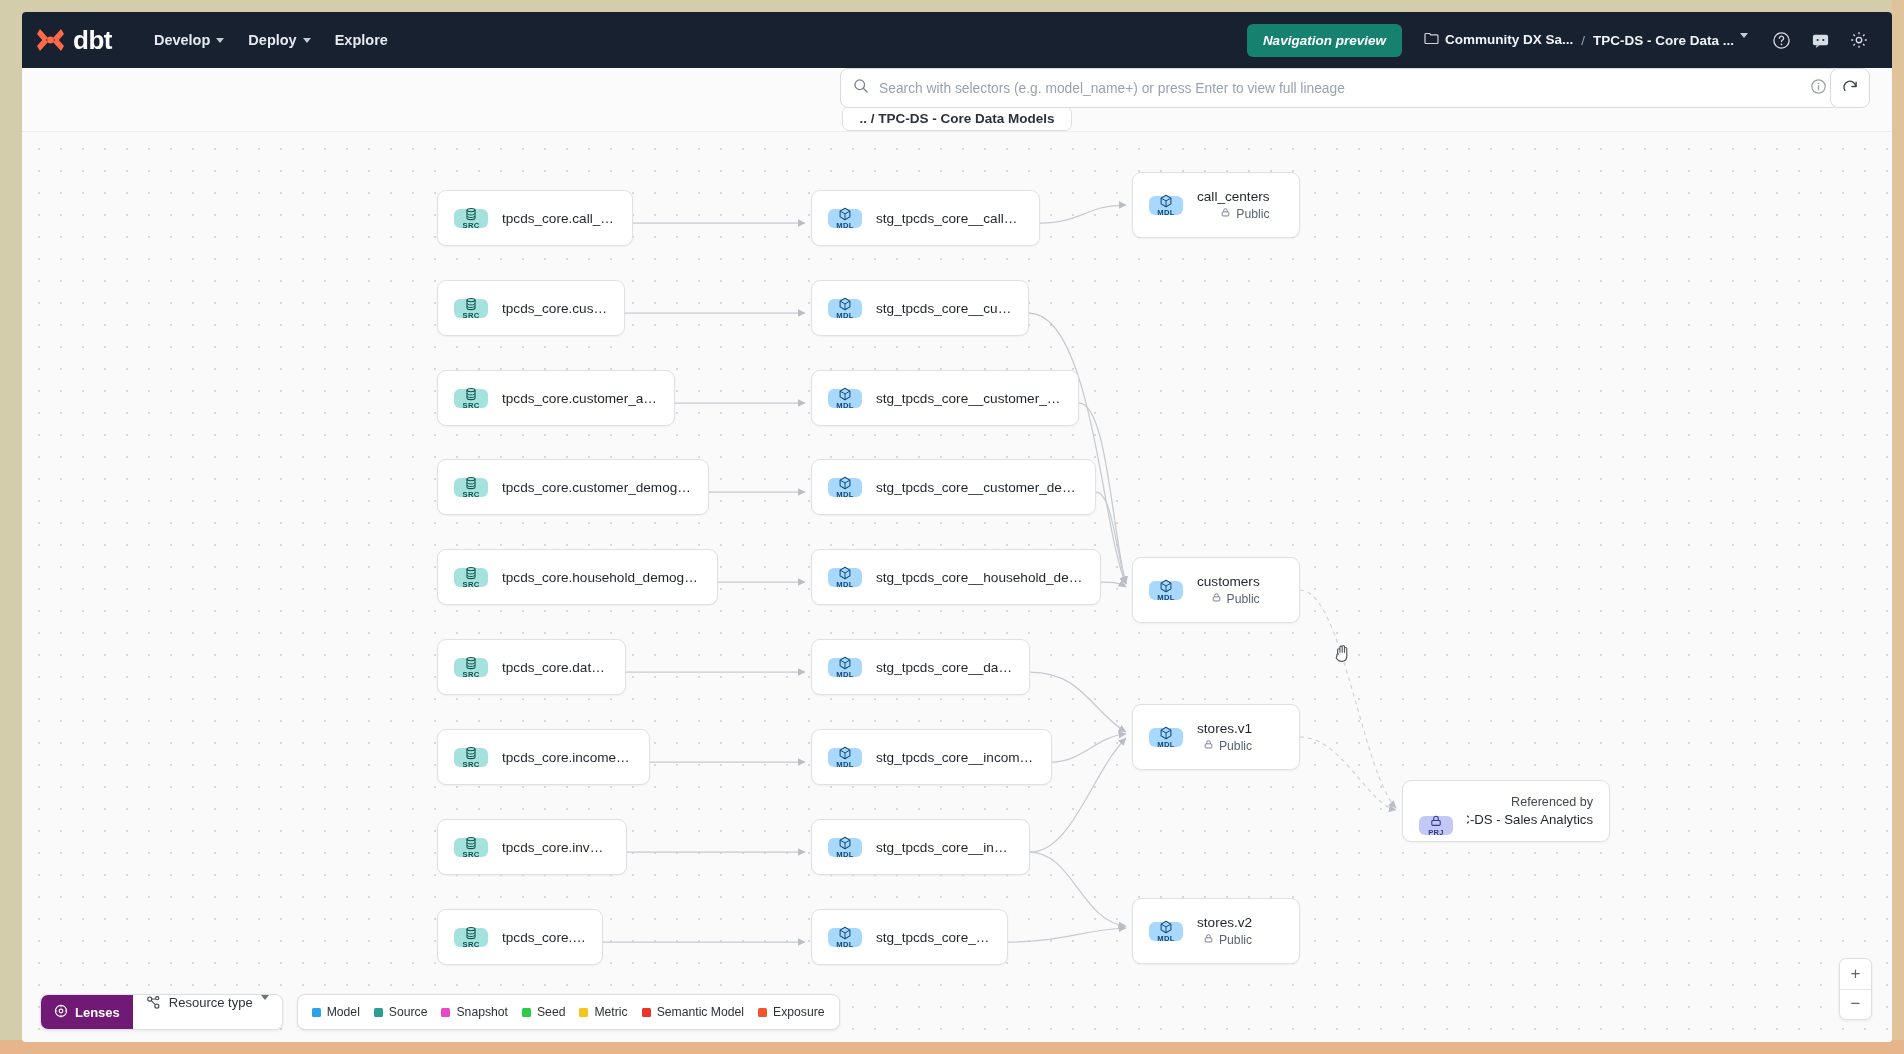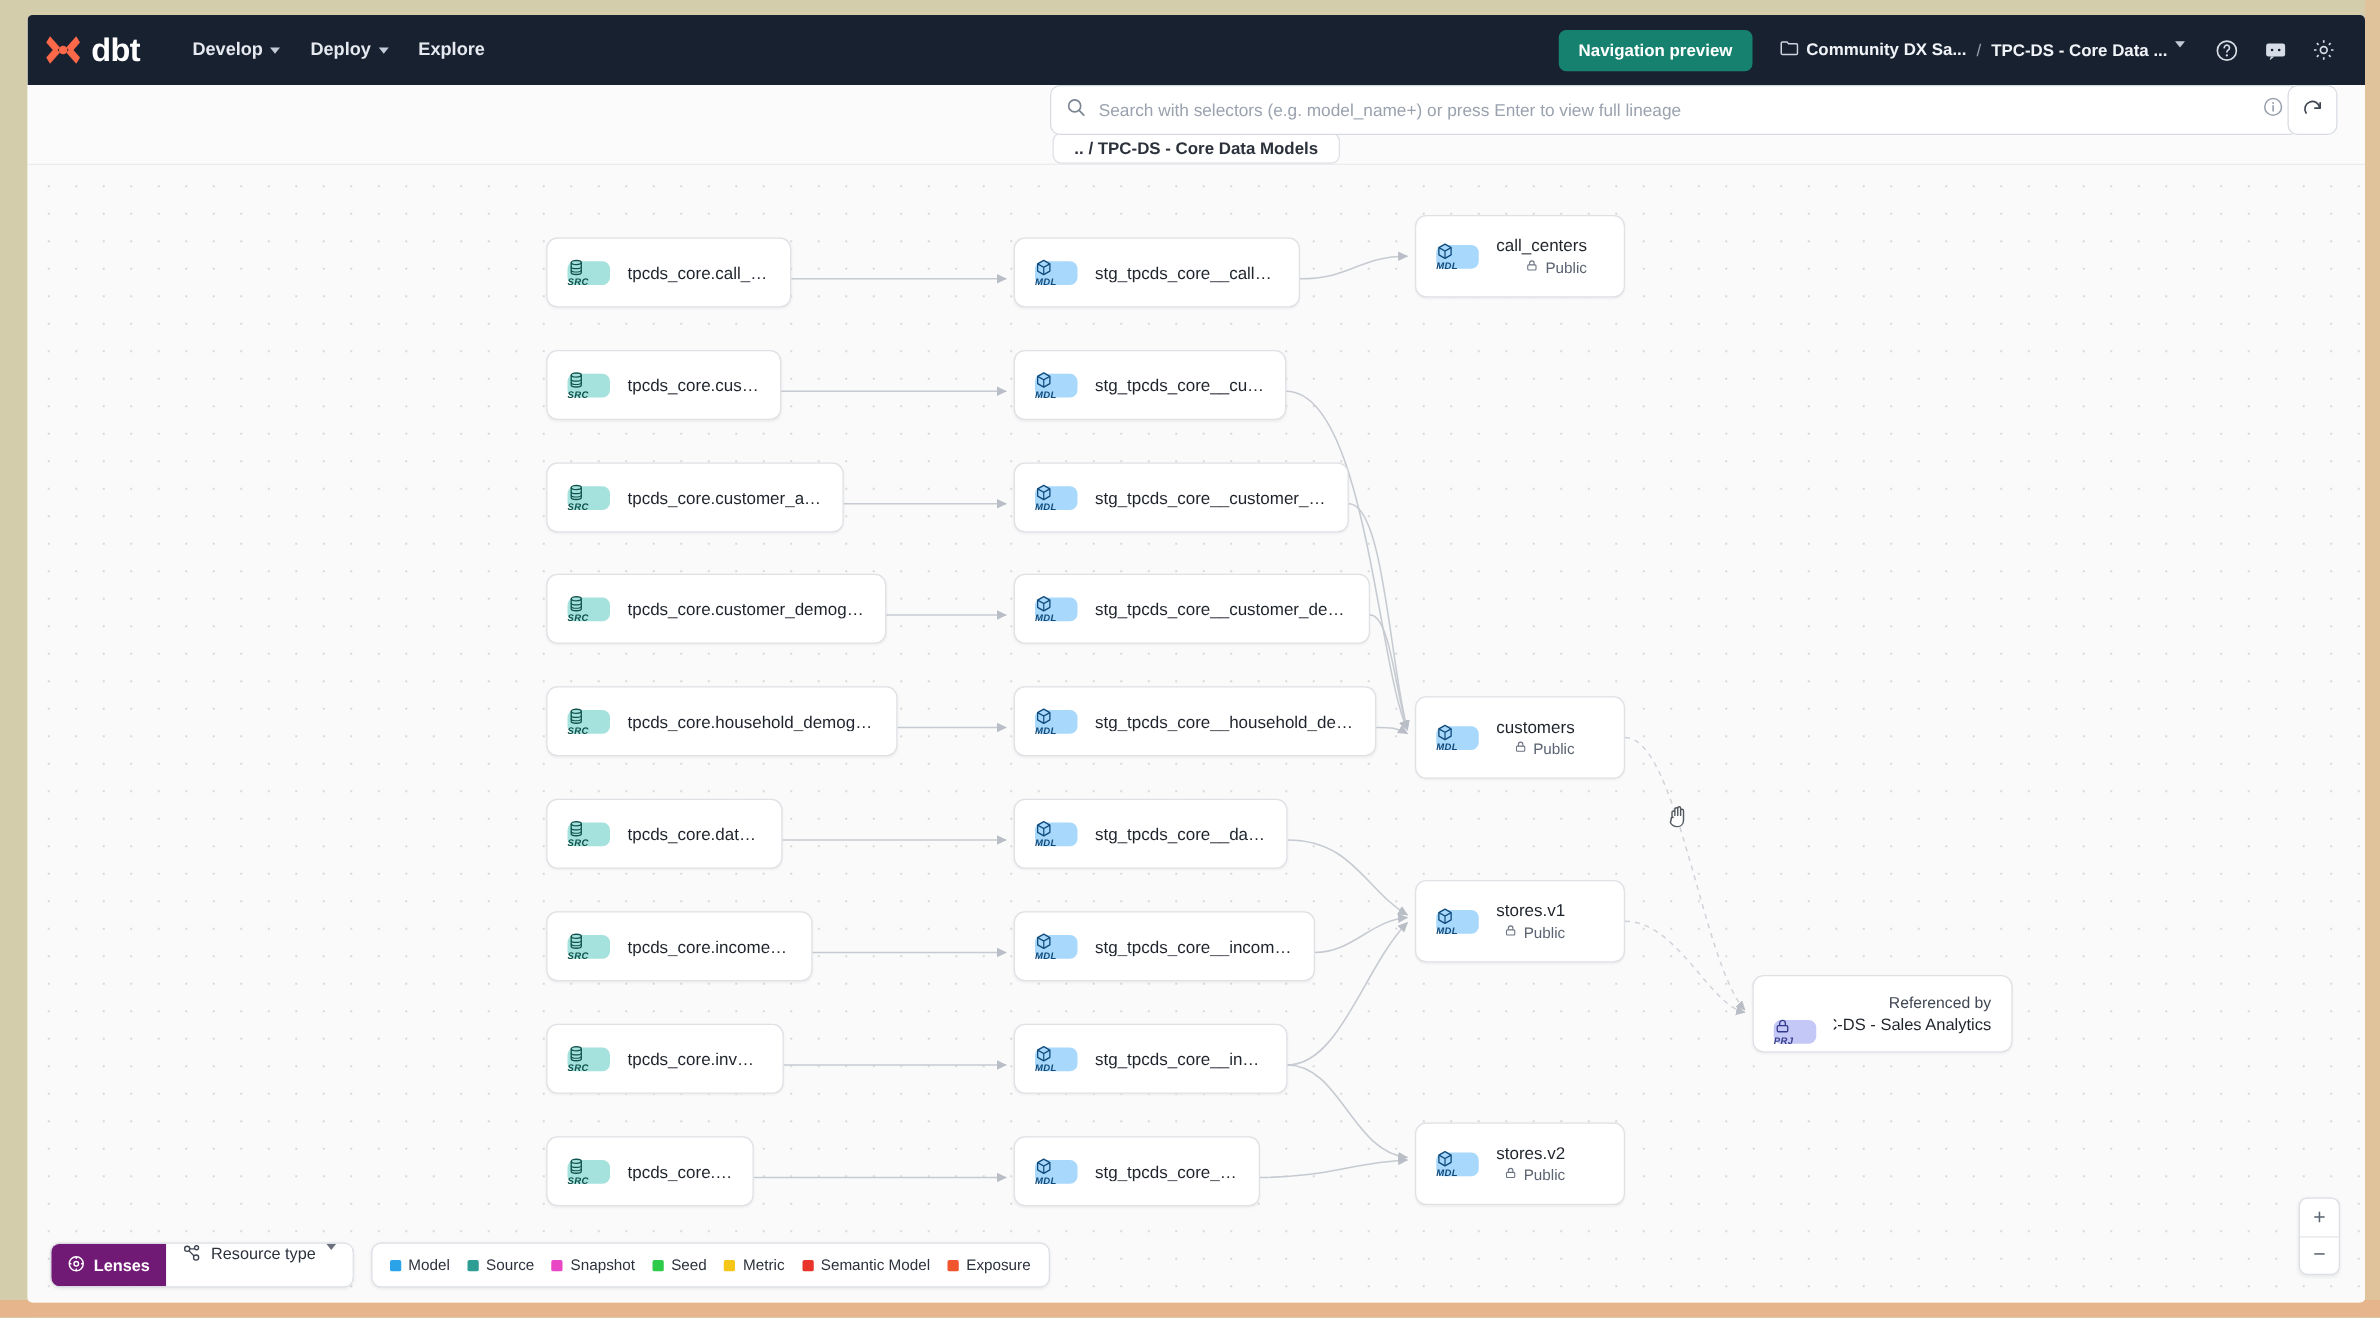--- a/index.html
+++ b/index.html
@@ -46,21 +46,21 @@
   .nav-link {
     font-size: 14.5px; font-weight: 600; color:#e6eaf0;
     padding: 8px 12px; border-radius: 5px;
     display: flex; align-items: center; gap: 6px;
     cursor: pointer; white-space: nowrap;
   }
   .caret { width:0;height:0;border-left:4px solid transparent;border-right:4px solid transparent;border-top:5px solid #c3cbd6; display:inline-block; }
   .nav-spacer { flex: 1; }
   .nav-preview-btn {
     background:#17816f; color:#fff; font-size:13.5px; font-weight:600;
-    padding: 9px 16px; border-radius: 6px; cursor:pointer; white-space:nowrap;
+    padding: 9px 16px; border-radius: 6px; cursor:pointer; white-space:nowrap;font-style:italic;
   }
   .breadcrumb-nav { display:flex; align-items:center; gap:8px; margin-left:22px; font-size:13.5px; font-weight:700; color:#f0f3f7; white-space:nowrap;}
   .bc-sep { color:#94a0b0; font-weight:400; }
   .bc-item { cursor:pointer; display:flex; align-items:flex-start; gap:6px; }
   .icon-btn-dark { width:30px;height:30px;display:flex;align-items:center;justify-content:center;cursor:pointer;border-radius:5px; color:#d7dde6;}
   .nav-icons { display:flex; align-items:center; gap:9px; margin-left:18px; }
 
   
   #toolbar {
     height: 64px;
@@ -114,23 +114,22 @@
     border:1px solid #dfe1e5;
     border-radius:9px;
     display:flex; align-items:center;
     padding: 0 16px;
     gap: 14px;
     box-shadow: 0 1px 2px rgba(18,24,36,0.05);
     cursor:pointer;
   }
   .node-badge {
     width:34px; height:19px; border-radius:6px; flex:none;
-    display:flex; flex-direction:column; justify-content:center;
+    display:flex; flex-direction:column; align-items:center; justify-content:center;
     gap:1px;
-    font-style:italic;
   }
   .badge-src { background:#a5e2dd; color:#10534d; }
   .badge-mdl { background:#a8d8fb; color:#0f4a7b; }
   .badge-prj { background:#c4c8f7; color:#343a8a;margin-top:28px; }
   .badge-glyph { font-size:13px; line-height:12px; display:flex; }
   .badge-txt { font-size:7.6px; font-weight:700; letter-spacing:0.3px; line-height:8px; }
   .node-label { font-size:13.6px; color:#1f242c; white-space:nowrap; overflow:hidden; text-overflow:ellipsis; }
   .node-two { display:flex; flex-direction:column; gap:3px; overflow:hidden;align-items:flex-end;}
   .node-sub { font-size:12.2px; color:#5b6472; display:flex; align-items:center; gap:5px; white-space:nowrap;}
 

